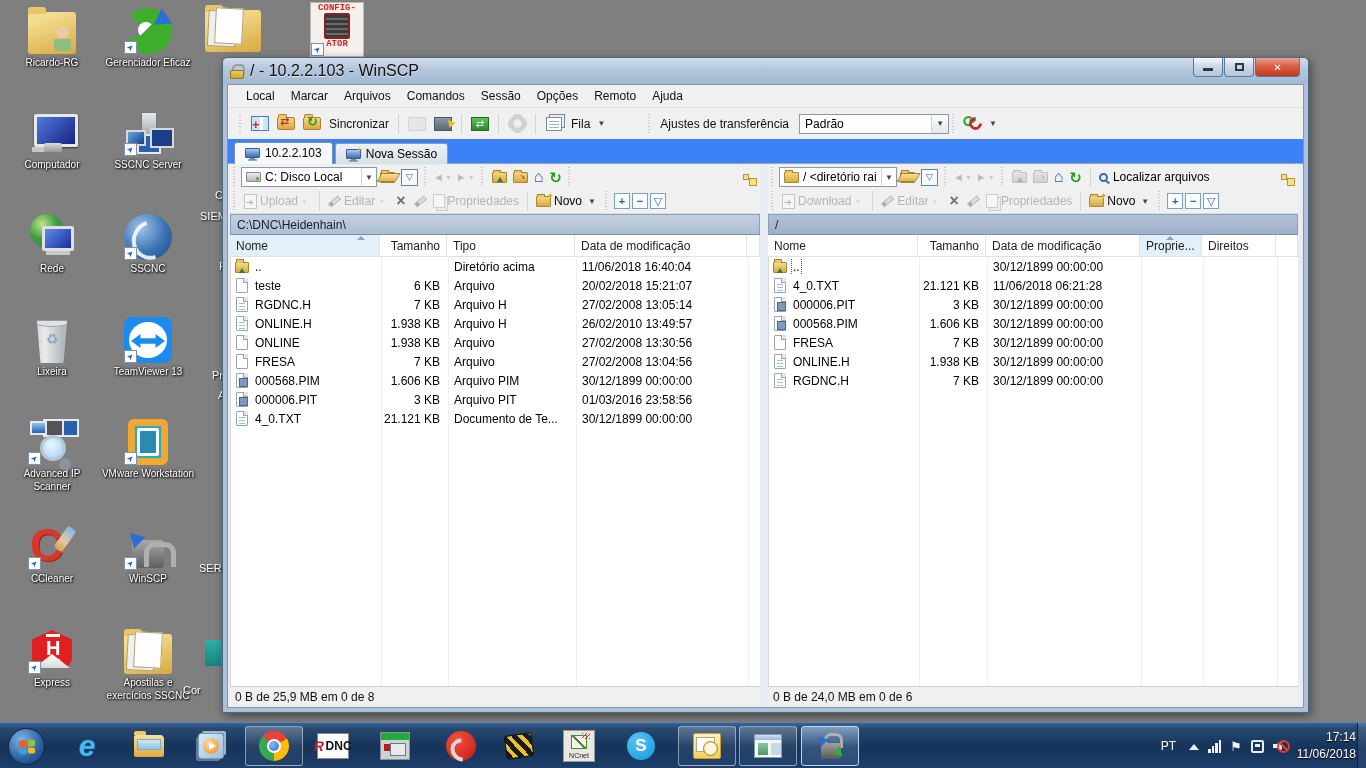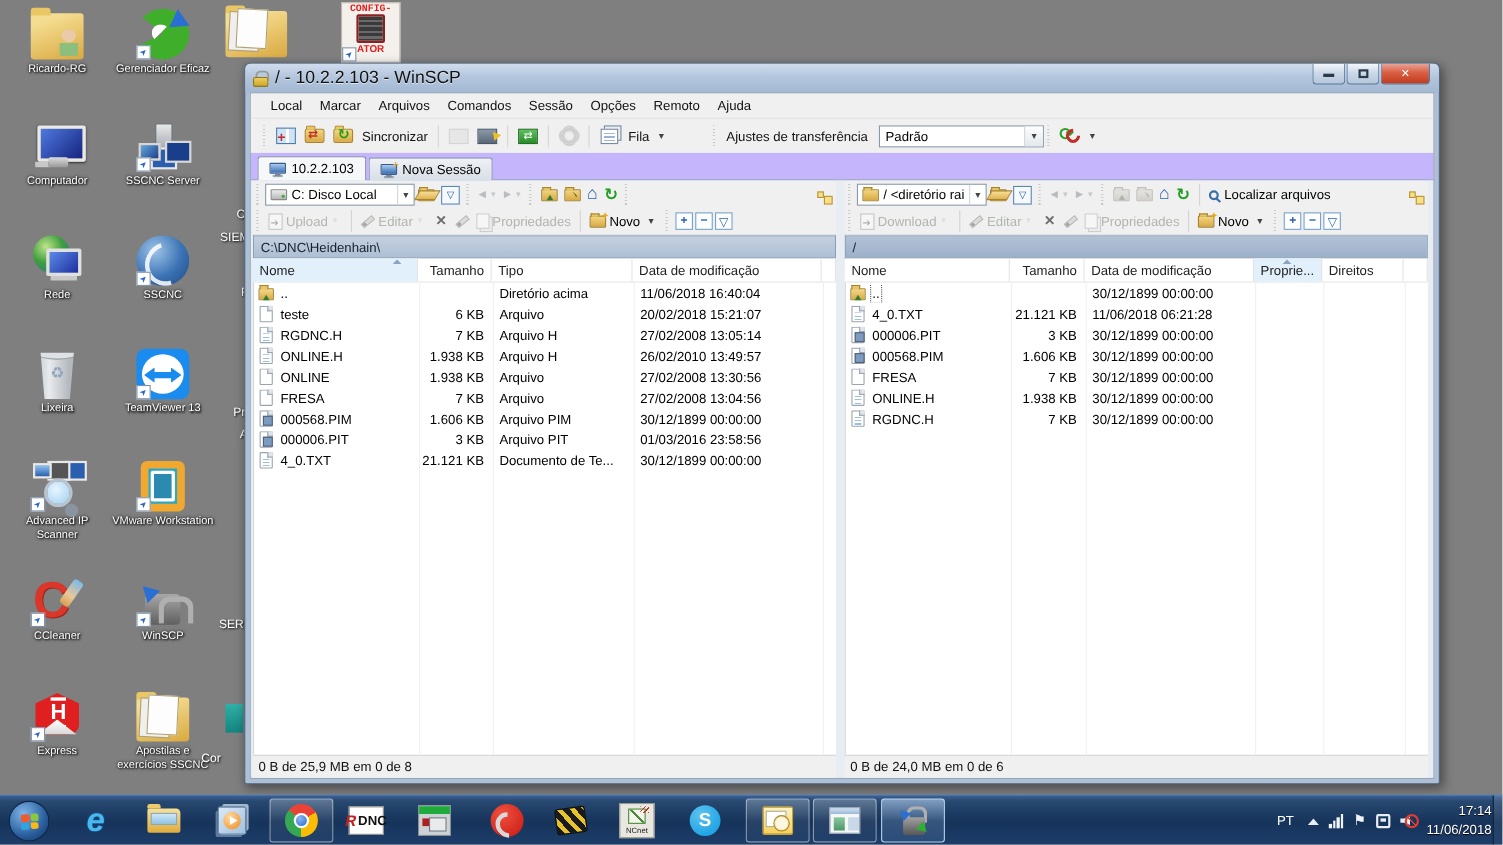--- a/index.html
+++ b/index.html
@@ -70,21 +70,21 @@
   .i-folder{background:linear-gradient(160deg,#f4dc90 20%,#d9a940);border-radius:3px;top:6px;}
   .i-folder::before{content:"";position:absolute;top:-5px;left:0;width:18px;height:7px;background:#e9c765;border-radius:3px 3px 0 0;}
   .i-folder::after{content:"";position:absolute;left:10px;top:-2px;width:26px;height:34px;background:#fdfdfd;border:1px solid #b0a070;box-shadow:-7px 3px 0 -1px #efefef,-7px 3px 0 0 #b0a070;transform:rotate(3deg);}
   
   .plabel{position:absolute;color:#fff;font-size:11px;text-shadow:1px 1px 2px #000;}
   #teal-frag{position:absolute;left:205px;top:640px;width:16px;height:26px;background:linear-gradient(#2fb0a8,#13857e);}
   
   #configator{position:absolute;left:310px;top:2px;width:54px;height:55px;background:#f4f0ec;border:1px solid #c0b8b0;text-align:center;}
   #configator .cfg-t{color:#e02020;font-weight:bold;font-size:9px;font-family:"Liberation Mono","DejaVu Sans Mono",monospace;}
   #configator .cfg-m{margin:0 auto;width:26px;height:26px;background:repeating-linear-gradient(#3a3a3a 0 3px,#6a6a6a 3px 5px);border:2px solid #8a2020;border-radius:2px;}
-  #configator .cfg-b{color:#e02020;font-weight:bold;font-size:9px;font-family:Liberation Sans, sans-serif;}
+  #configator .cfg-b{color:#e02020;font-weight:bold;font-size:9px;font-family:Liberation Mono, monospace;}
   #dtopfolder{position:absolute;left:205px;top:4px;width:56px;height:48px;}
 
   
   #win{position:absolute;left:222px;top:57px;width:1087px;height:656px;background:#aebfd6;border:1px solid #51677f;border-radius:5px 5px 2px 2px;box-shadow:2px 3px 10px rgba(0,0,0,.45);}
   #titlebar{height:26px;display:flex;align-items:center;padding:0 6px;background:linear-gradient(#cfdced,#b4c6dd 45%,#a3b8d3);border-radius:5px 5px 0 0;position:relative;}
   #titlebar .wicon{width:16px;height:16px;position:relative;margin-right:5px;}
   #titlebar .wicon::before{content:"";position:absolute;left:3px;top:1px;width:9px;height:8px;border:2px solid #9a9a9a;border-bottom:none;border-radius:5px 5px 0 0;}
   #titlebar .wicon::after{content:"";position:absolute;left:1px;top:7px;right:1px;bottom:0;background:linear-gradient(#f2d060,#caa22a);border-radius:2px;box-shadow:inset 0 0 0 1px #8a7a20;}
   #titlebar .ttext{font-size:16px;color:#111;text-shadow:0 1px 0 rgba(255,255,255,.6);}
   .capbtns{position:absolute;right:8px;top:0;display:flex;}
@@ -115,21 +115,21 @@
   .t-queue{width:16px;height:14px;background:#fff;border:1px solid #7a8aa0;position:relative;box-shadow:3px -3px 0 -1px #e8eef6,3px -3px 0 0 #7a8aa0;}
   .t-queue::after{content:"";position:absolute;left:2px;top:3px;right:2px;height:8px;background:repeating-linear-gradient(#9ab4d4 0 1px,rgba(0,0,0,0) 1px 3px);}
   .ddcaret{font-size:8px;color:#444;margin:0 3px;}
   .combo{width:150px;height:20px;background:#fff;border:1px solid #8a99a8;display:flex;align-items:center;font-size:12px;padding-left:5px;margin-left:6px;}
   .combo .cval{flex:1;}
   .combo .dd{border-left:1px solid #d0d6dc;align-self:stretch;display:flex;align-items:center;padding:0 4px;font-size:8px;color:#444;background:linear-gradient(#fdfdfd,#e4e8ec);}
   .t-syncset{position:relative;width:20px;height:18px;}
   .t-syncset::before{content:"⟳";position:absolute;left:0;top:-3px;font-size:16px;font-weight:bold;color:#2a9e2a;}
   .t-syncset::after{content:"";position:absolute;right:1px;top:2px;width:7px;height:7px;border-radius:50%;border:3px solid #c03028;border-top-color:rgba(0,0,0,0);transform:rotate(45deg);}
   
-  #tabsrow{height:25px;background:#c4b5fd;border-bottom:1px solid #98a8ba;display:flex;align-items:flex-end;padding-left:6px;}
+  #tabsrow{height:25px;background:#3b82f6;border-bottom:1px solid #98a8ba;display:flex;align-items:flex-end;padding-left:6px;}
   .stab{display:flex;align-items:center;gap:5px;font-size:12px;padding:3px 10px 4px;border:1px solid #8e9cac;border-bottom:none;border-radius:3px 3px 0 0;margin-right:2px;position:relative;top:1px;}
   .stab.active{background:#f6f7f9;z-index:2;border-color:#7e8e9e;}
   .stab.inactive{background:linear-gradient(#eef1f5,#d9dfe7);height:21px;}
   .tabmon{width:15px;height:10px;border:1px solid #3a5e8c;background:linear-gradient(#a8cbf0,#3a6db4);border-radius:1px;position:relative;}
   .tabmon::after{content:"";position:absolute;left:4px;bottom:-3px;width:5px;height:2px;background:#7a8a9a;box-shadow:-2px 1px 0 #9aa8b6,2px 1px 0 #9aa8b6;}
   .tabmon.newt::before{content:"＋";position:absolute;right:-4px;top:-6px;color:#d8a020;font-size:8px;font-weight:bold;}
   
   #panels{flex:1;display:flex;padding:1px 5px 0 2px;gap:8px;background:#e8edf3;}
   .panel{width:532px;display:flex;flex-direction:column;background:#f0f0f0;}
   .ptb{height:24px;display:flex;align-items:center;font-size:12px;background:#f0f0f0;}

